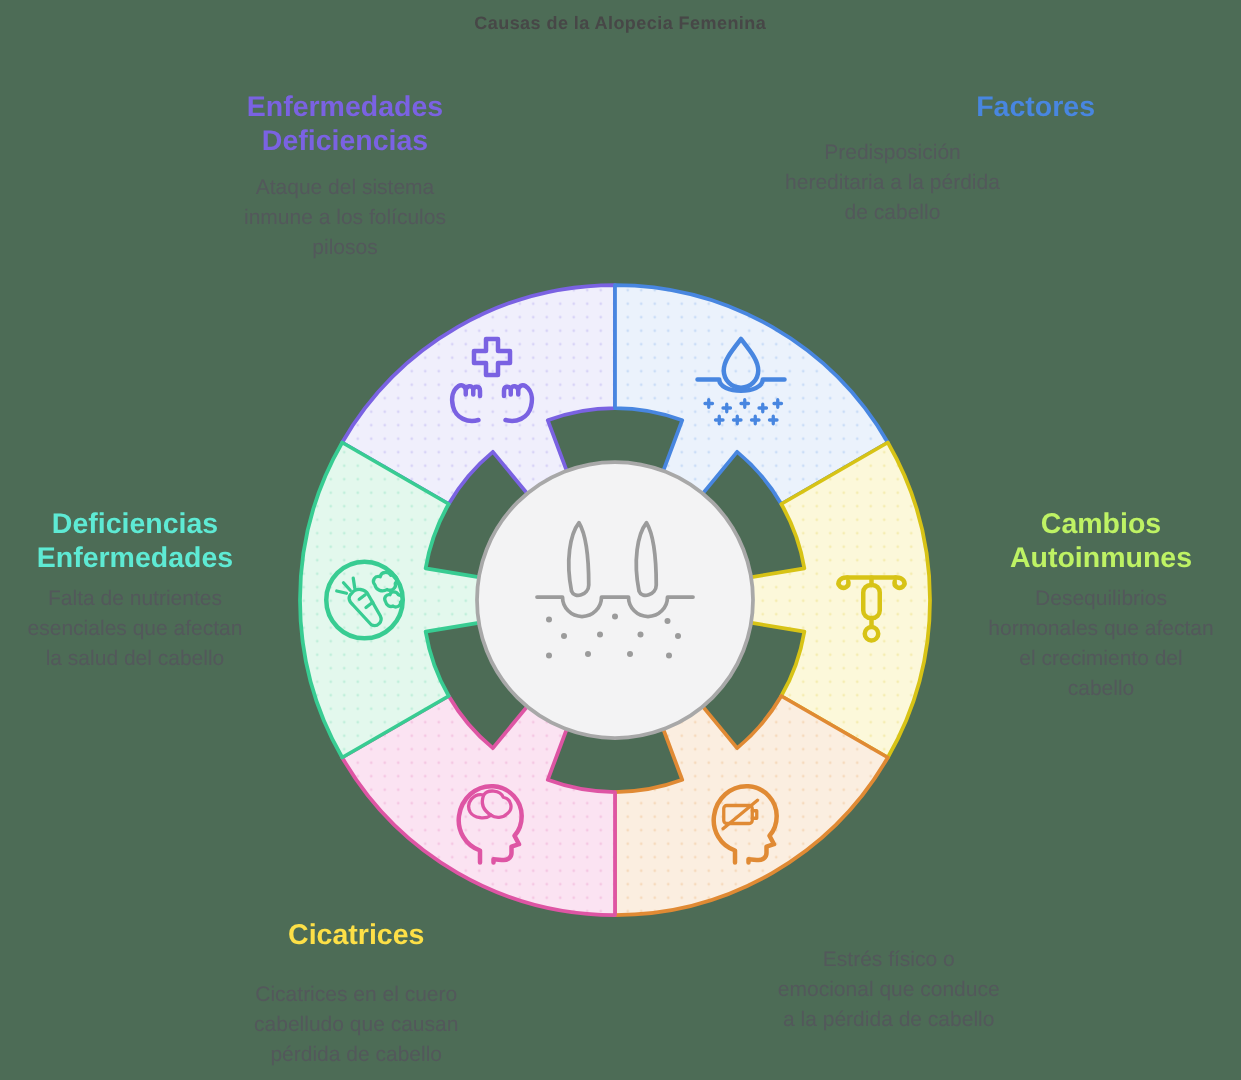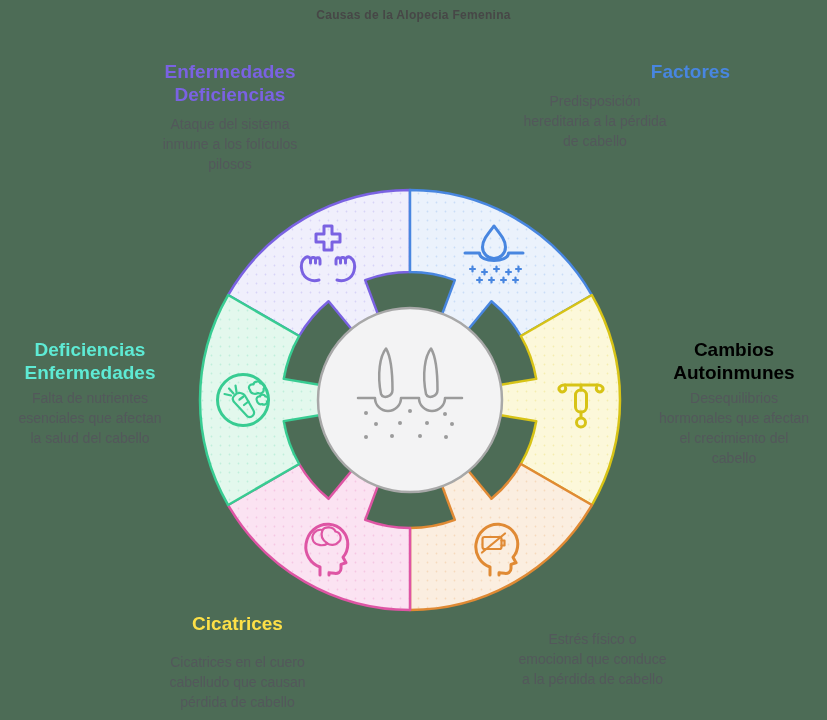--- a/index.html
+++ b/index.html
@@ -141,21 +141,21 @@
       <div>Factores</div>
     </div>
     <div class="label-desc" style="color: rgb(83, 88, 91);">
       <div>Predisposición</div>
       <div>hereditaria a la pérdida</div>
       <div>de cabello</div>
     </div>
   </div>
 
   <div class="label-block" style="left:641px;top:338px;width:186px">
-    <div class="label-head" style="color: #000000;">
+    <div class="label-head" style="color: #bef264;">
       <div>Cambios</div>
       <div>Autoinmunes</div>
     </div>
     <div class="label-desc" style="margin-top: 4px; color: rgb(83, 88, 91);">
       <div>Desequilibrios</div>
       <div>hormonales que afectan</div>
       <div>el crecimiento del</div>
       <div>cabello</div>
     </div>
   </div>

